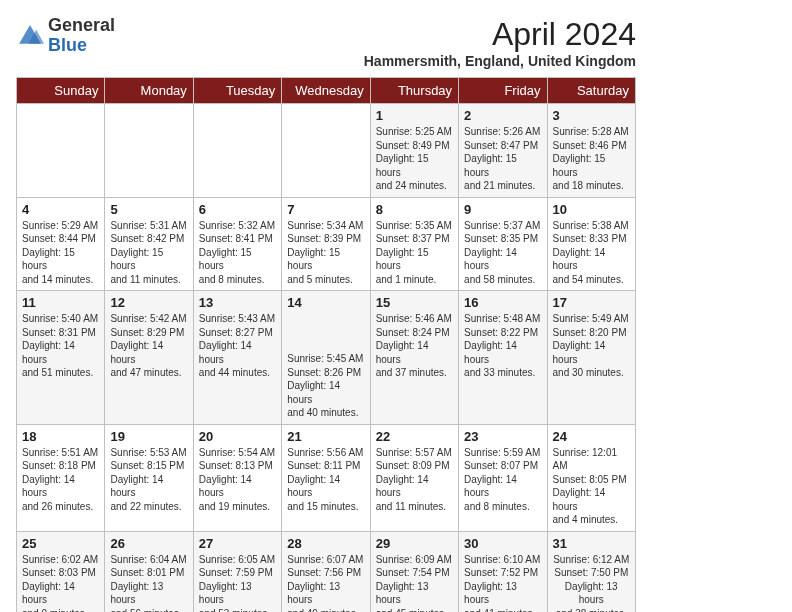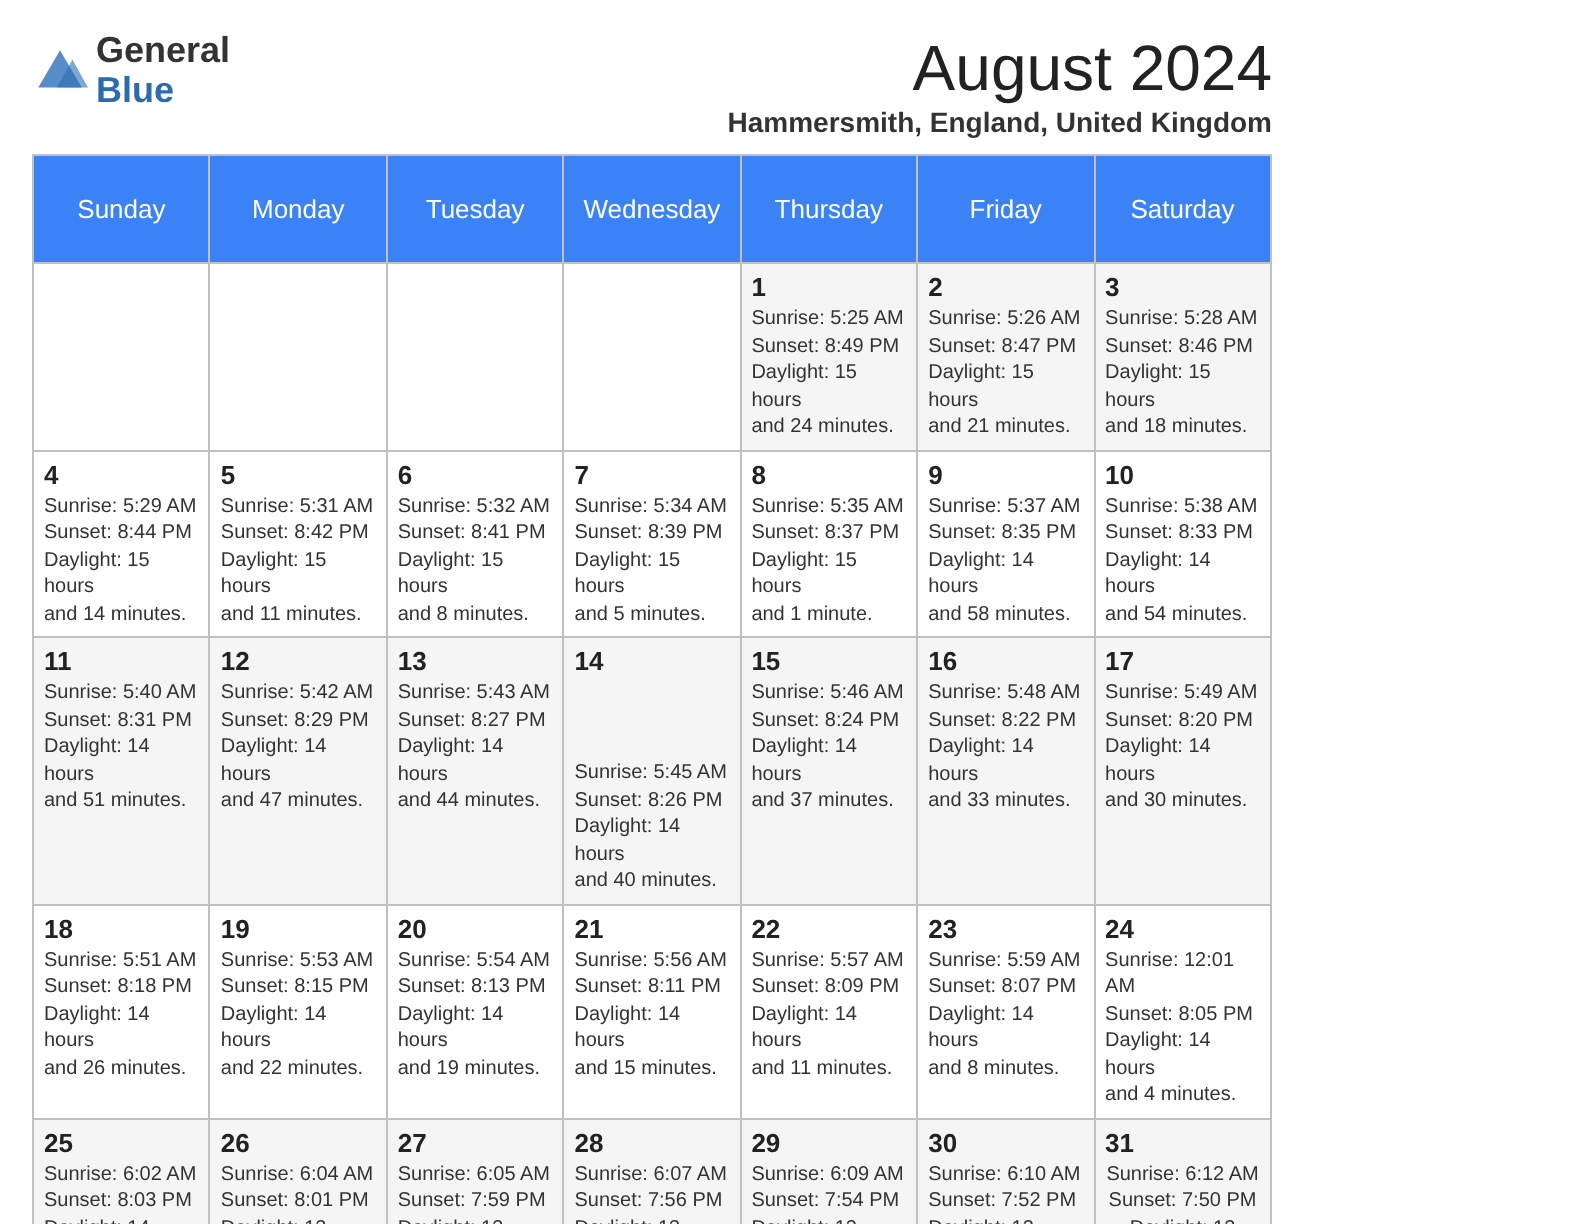--- a/index.html
+++ b/index.html
@@ -48,24 +48,24 @@
       font-size: 14px;
       color: #333;
       font-weight: bold;
     }
     table {
       width: 100%;
       border-collapse: collapse;
       table-layout: fixed;
     }
     thead tr th {
-      background-color: #3b82f6;
+      background-color: #7f1d1d;
       color: white;
-      text-align: center;
-      padding: 19px 6px;
+      text-align: right;
+      padding: 5px 6px;
       font-size: 13px;
       font-weight: normal;
       border: 1px solid #c0c0c0;
     }
     tbody tr td {
       vertical-align: top;
       border: 1px solid #c0c0c0;
       padding: 4px 5px;
       font-size: 10.5px;
       color: #222;
@@ -120,21 +120,21 @@
         <polygon points="26,10 36,28 16,28" fill="#2b6cb0" opacity="0.6"></polygon>
       </svg>
       <div>
         <div class="logo-text">
           <span class="logo-general">General</span><br>
           <span class="logo-blue">Blue</span>
         </div>
       </div>
     </div>
     <div class="title-block">
-      <div class="month-year">August 2024</div>
+      <div class="month-year">April 2024</div>
       <div class="location">Hammersmith, England, United Kingdom</div>
     </div>
   </div>
 
   <table>
     <thead>
       <tr>
         <th>Sunday</th>
         <th>Monday</th>
         <th>Tuesday</th>

